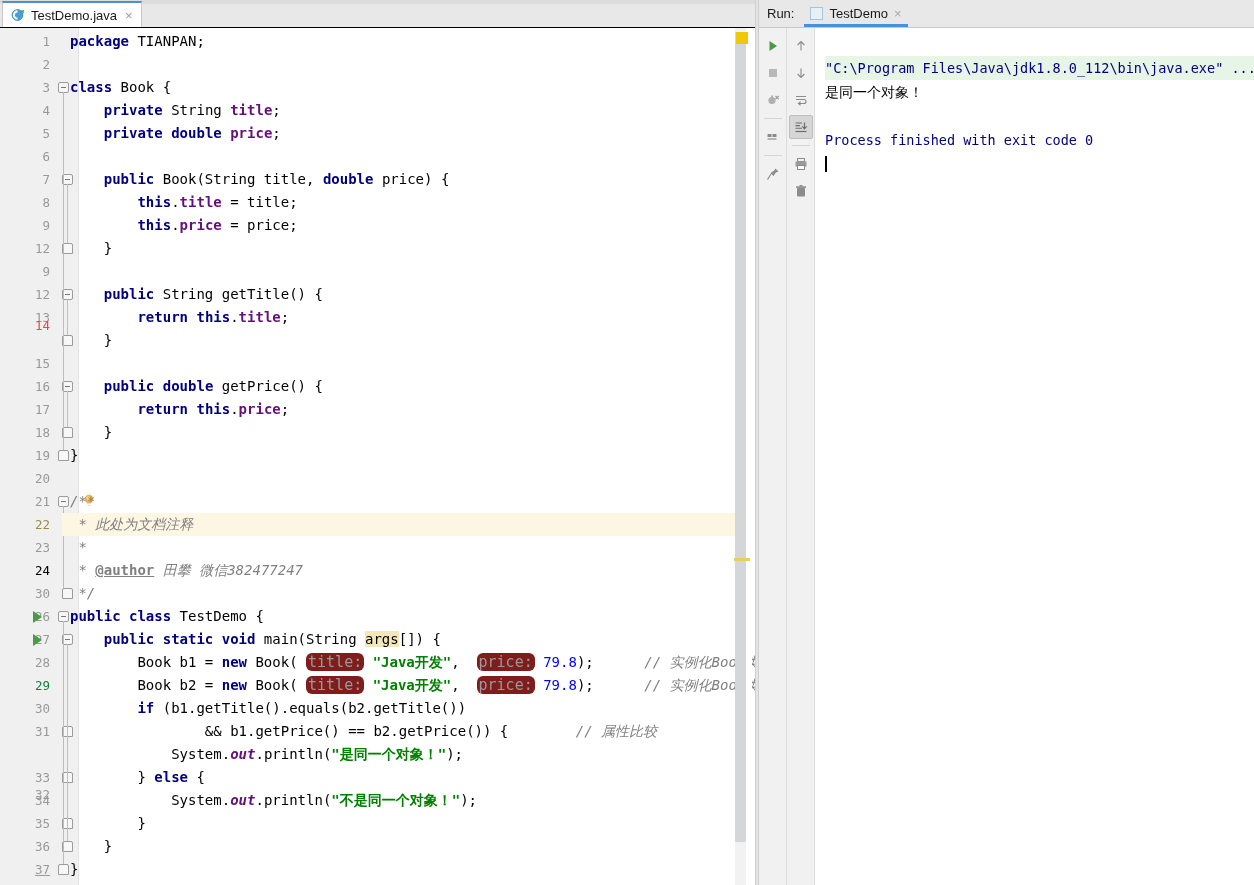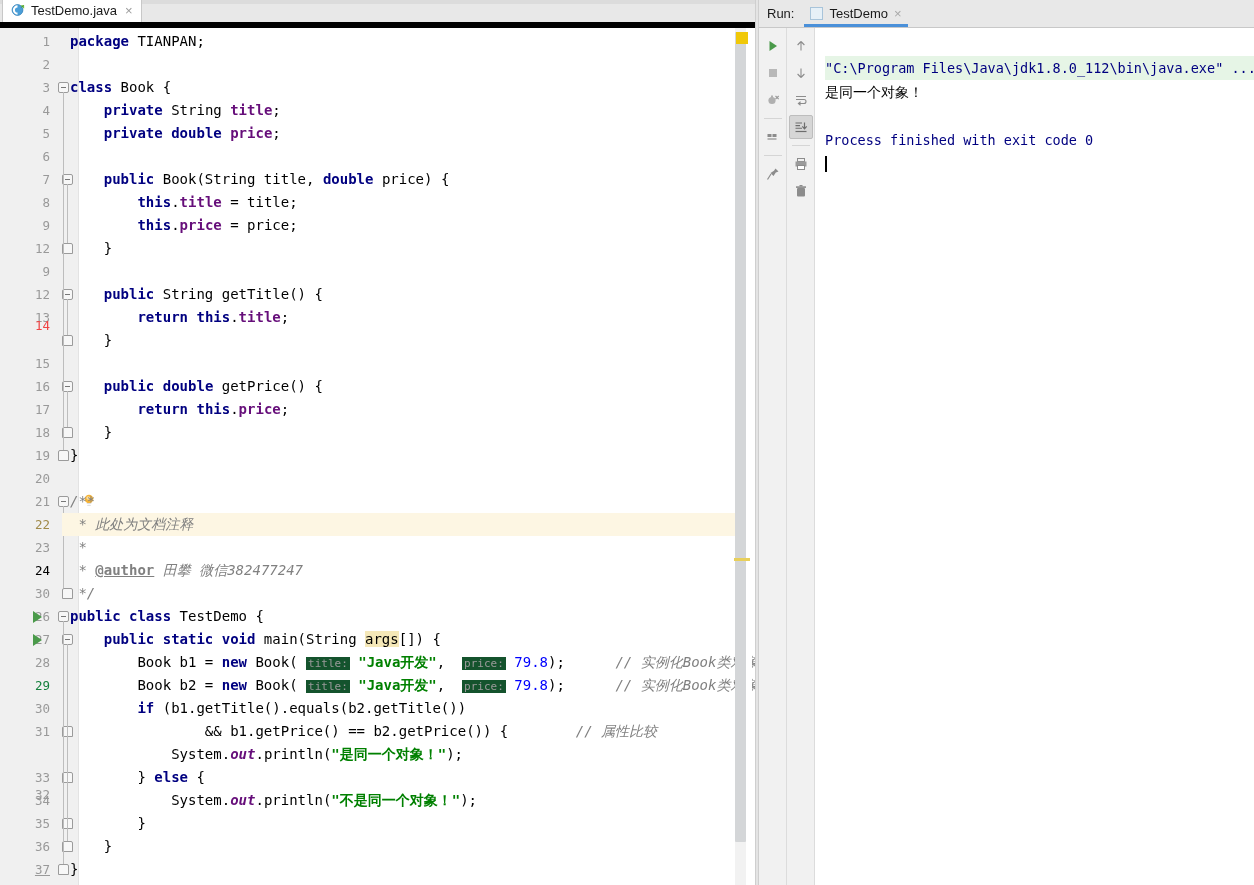--- a/index.html
+++ b/index.html
@@ -11,21 +11,21 @@
     font-family: "Liberation Sans", sans-serif;
     -webkit-font-smoothing: antialiased;
   }
   .app { position: relative; width: 1254px; height: 885px; display: flex; }
 
   
   .editor-pane { position: relative; width: 755px; height: 885px; background: #ffffff; }
 
   .tabbar {
     height: 28px; background: #e8e8e8;
-    border-bottom: 6px solid #000000;
+    border-bottom: 1px solid #000000;
     display: flex; align-items: flex-end;
     position: relative;
   }
   .tabbar:before{
     content:""; position:absolute; left:0; top:0; right:0; height:4px; background:#dcdcdc;
   }
   .tab {
     height: 26px; display: flex; align-items: center; gap: 6px;
     padding: 0 8px 0 8px;
     background: #ffffff;
@@ -64,21 +64,21 @@
   .cline.hl:after{ content:""; position:absolute; left:-62px; top:0; width:62px; height:23px; background:#fdf6e3; z-index:-1;}
 
   .kw { color: #000080; font-weight: bold; }
   .str { color: #008000; font-weight: bold; }
   .num { color: #0000ff; }
   .fld { color: #660e7a; font-weight: bold; }
   .stc { color: #660e7a; font-weight: bold; font-style: italic; }
   .cmt { color: #808080; font-style: italic; }
   .jdoc { color: #808080; font-style: italic; }
   .jdoc-tag { color: #808080; font-weight: bold; text-decoration: underline; }
-  .hint { color: #999999; background: #14532d; border-radius: 0; padding: 0 2px; font-size: 11px; }
+  .hint { color: #999999; background: #7f1d1d; border-radius: 6px; padding: 0 2px; font-size: 15px; }
   .ident-hl { background: #f5e8b8; }
 
   
   .fold {
     position: absolute; left: 4px; width: 11px; height: 11px;
     border: 1px solid #9b9b9b; background: #f7f7f7; border-radius: 2px;
   }
   .fold:before {
     content: ""; position: absolute; left: 2px; top: 4px; width: 5px; height: 1px; background: #777;
   }

